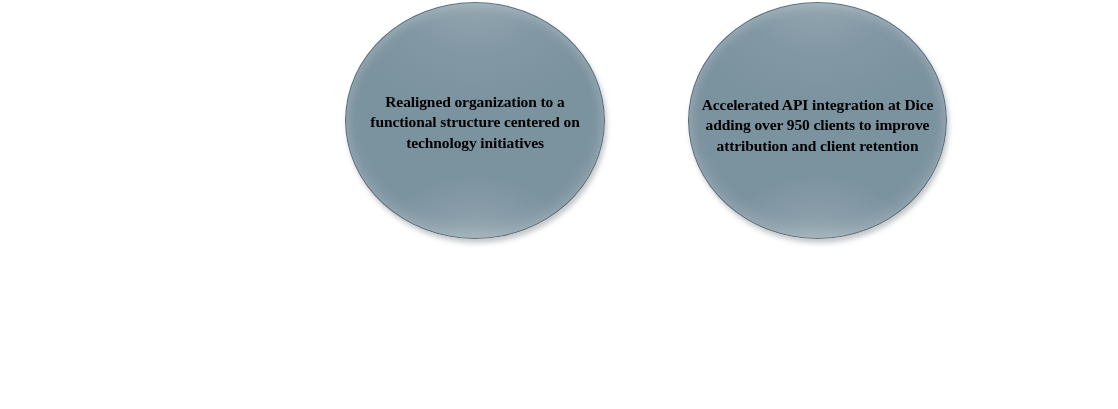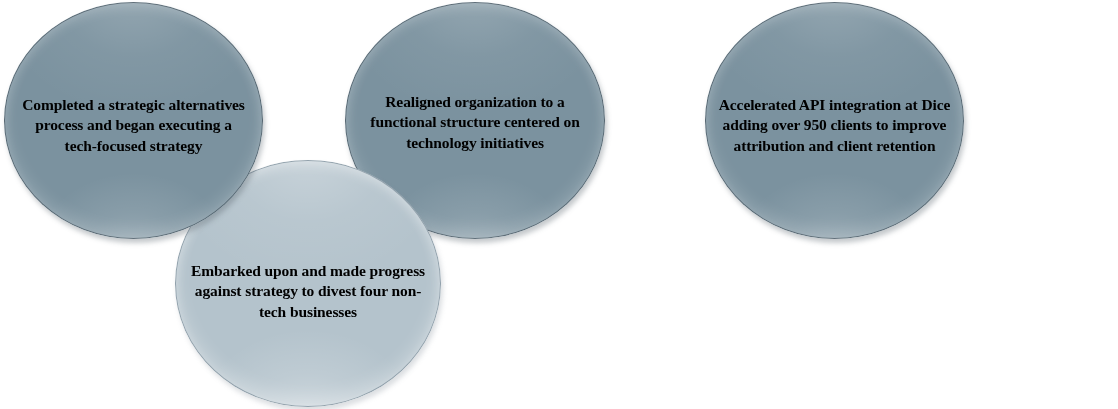--- a/index.html
+++ b/index.html
@@ -81,42 +81,36 @@
     padding: 0 16px;
     width: 100%;
     box-sizing: border-box;
     text-rendering: optimizeLegibility;
   }
   
   #bubble-1 { left: 4px;   top: 2px;   width: 259px; height: 237px; z-index: 6; }
   #bubble-2 { left: 175px; top: 160px; width: 266px; height: 247px; z-index: 5; }
   #bubble-3 { left: 345px; top: 2px;   width: 260px; height: 237px; z-index: 4; }
   #bubble-4 { left: 510px; top: 160px; width: 266px; height: 247px; z-index: 3; }
-  #bubble-5 { left: 705px; top: 2px;   width: 259px; height: 237px; z-index: 2; }
+  #bubble-5 { left: 688px; top: 2px;   width: 259px; height: 237px; z-index: 2; }
   #bubble-6 { left: 852px; top: 160px; width: 266px; height: 247px; z-index: 1; }
 
   #bubble-1 .bubble-text { margin-top: 10px; }
   #bubble-3 .bubble-text { margin-top: 4px;  padding: 0 10px; }
   #bubble-5 .bubble-text { margin-top: 10px; padding: 0 8px; }
   #bubble-2 .bubble-text { margin-top: 16px; padding: 0 14px; }
   #bubble-4 .bubble-text { margin-top: 14px; padding: 0 12px; }
   #bubble-6 .bubble-text { margin-top: 10px; padding: 0 6px; }
 </style>
 </head>
 <body>
 
 <div id="canvas">
 
-  <div class="bubble dark" id="bubble-1">
-    <div class="bubble-text">Completed a strategic alternatives process and began executing a tech-focused strategy</div>
-  </div>
 
-  <div class="bubble light" id="bubble-2">
-    <div class="bubble-text">Embarked upon and made progress against strategy to divest four non-tech businesses</div>
-  </div>
 
   <div class="bubble dark" id="bubble-3">
     <div class="bubble-text">Realigned organization to a functional structure centered on technology initiatives</div>
   </div>
 
 
   <div class="bubble dark" id="bubble-5">
     <div class="bubble-text">Accelerated API integration at Dice adding over 950 clients to improve attribution and client retention</div>
   </div>
 

